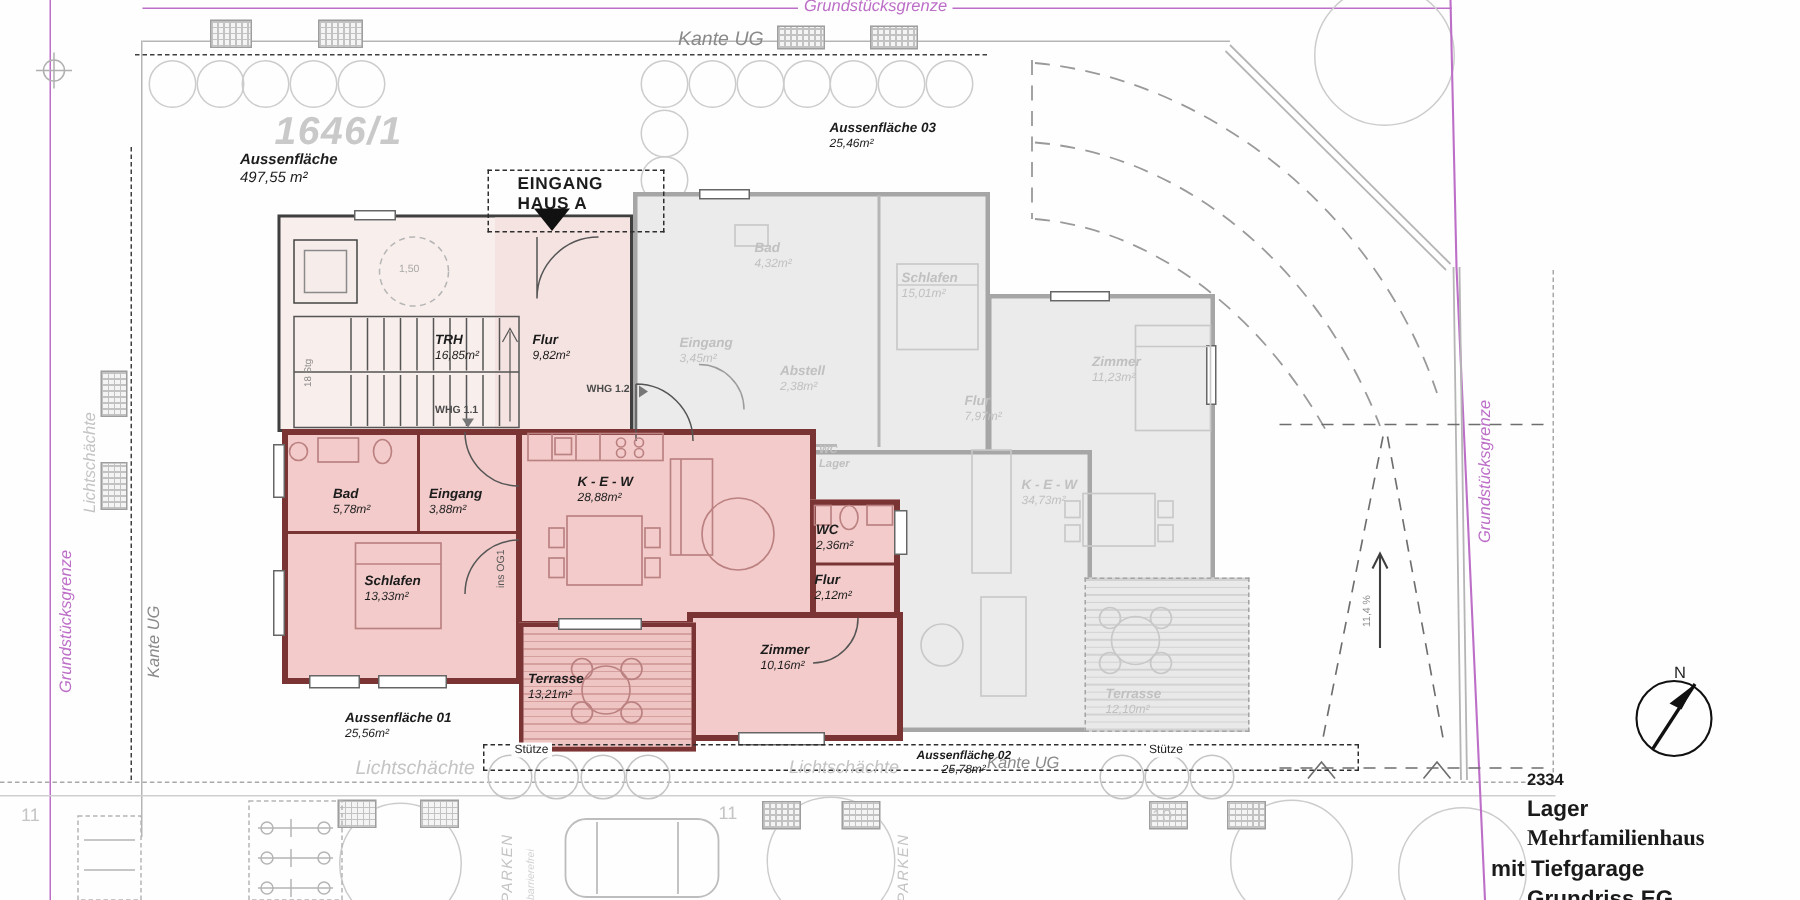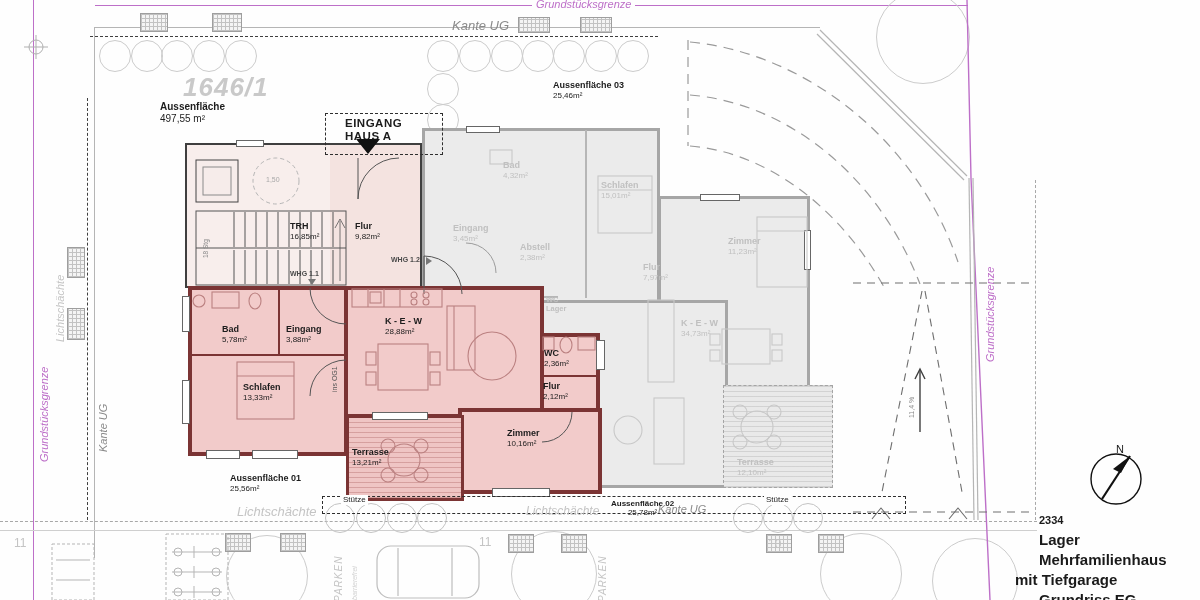--- a/index.html
+++ b/index.html
@@ -30,39 +30,39 @@
   .pink-room{position:absolute;background:#f2cbca;border:4px solid #7b3434;box-sizing:border-box;}
   .ppart-v{position:absolute;border-left:2.5px solid #7b3434;}
   .ppart-h{position:absolute;border-top:2.5px solid #7b3434;}
   .hatch-pink{position:absolute;border:3px solid #7b3434;box-sizing:border-box;background:
     repeating-linear-gradient(0deg,rgba(160,80,80,.32) 0 1px,transparent 1px 5px),#efc5c4;}
   .hatch-gray{position:absolute;border:1px dashed #a5a5a5;box-sizing:border-box;background:
     repeating-linear-gradient(0deg,rgba(140,140,140,.25) 0 1px,transparent 1px 5px),#e9e9e9;}
   .win{position:absolute;background:#fff;border:1px solid #666;box-sizing:border-box;}
   
   .lbl{position:absolute;color:#1c1c1c;line-height:1.2;white-space:nowrap;z-index:10;}
-  .rlabel{position:absolute;line-height:1.18;white-space:nowrap;z-index:10;}
+  .rlabel{position:absolute;line-height:1.18;white-space:nowrap;z-index:10;font-style:italic;}
   .rlabel .n{display:block;font-size:9px;font-weight:700;color:#1c1c1c;}
   .rlabel .a{display:block;font-size:8px;color:#1c1c1c;}
   .rlabel.gray .n,.rlabel.gray .a{color:#c0c0c0;}
   .ital{font-style:italic;}
   .vtext{position:absolute;transform:rotate(-90deg);transform-origin:left top;
          white-space:nowrap;z-index:10;}
   .magenta{color:#bd6fc8;}
   .sitegray{color:#c4c4c4;}
   .kante{color:#8a8a8a;}
   #svg-layer{position:absolute;left:0;top:0;z-index:5;pointer-events:none;}
   .entr-box{position:absolute;border:1.5px dashed #2e2e2e;box-sizing:border-box;z-index:9;}
   .tri-down{position:absolute;width:0;height:0;border-left:12px solid transparent;
             border-right:12px solid transparent;border-top:15px solid #111;z-index:10;}
   .tri-right{position:absolute;width:0;height:0;border-top:4px solid transparent;
              border-bottom:4px solid transparent;border-left:6px solid #777;z-index:10;}
   .tri-down-s{position:absolute;width:0;height:0;border-left:4px solid transparent;
               border-right:4px solid transparent;border-top:6px solid #777;z-index:10;}
-  .title-line{position:absolute;font-weight:700;color:#1a1a1a;z-index:10;margin-left:21px;}
+  .title-line{position:absolute;font-weight:700;color:#1a1a1a;z-index:10;}
 </style>
 </head>
 <body>
 
 <div id="plan">
 
   <div class="mline" style="left:95px;top:5px;width:873px;"></div>
   <div class="mlinev" style="left:33px;top:0;height:600px;"></div>
   <div class="gline" style="left:95px;top:27px;width:725px;"></div>
   <div class="glinev" style="left:94px;top:27px;height:531px;"></div>
@@ -407,17 +407,17 @@
   <div class="lbl sitegray" style="left:479px;top:535px;font-size:12px;">11</div>
   <div class="lbl sitegray" style="left:768px;top:537px;font-size:12px;">10</div>
   <div class="vtext ital sitegray" style="left:333px;top:602px;font-size:10px;letter-spacing:1px;">PARKEN</div>
   <div class="vtext ital sitegray" style="left:597px;top:602px;font-size:10px;letter-spacing:1px;">PARKEN</div>
   <div class="vtext ital" style="left:351px;top:600px;font-size:7px;color:#d2d2d2;">barrierefrei</div>
   <div class="vtext" style="left:908px;top:418px;font-size:7px;color:#8a8a8a;">11,4 %</div>
   <div class="lbl" style="left:1116px;top:443px;font-size:11px;">N</div>
 
   <div class="title-line" style="left:1018px;top:514px;font-size:11px;">2334</div>
   <div class="title-line" style="left:1018px;top:531px;font-size:15px;">Lager</div>
-  <div class="title-line" style="left:1018px;top:551px;font-size:15px;">Mehrfamilienhaus</div>
+  <div class="title-line" style="left:1018px;top:551px;font-size:15px;font-family:Liberation Serif, serif;">Mehrfamilienhaus</div>
   <div class="title-line" style="left:994px;top:571px;font-size:15px;">mit Tiefgarage</div>
   <div class="title-line" style="left:1018px;top:591px;font-size:15px;">Grundriss EG</div>
 
 </div>
 
 </body></html>

